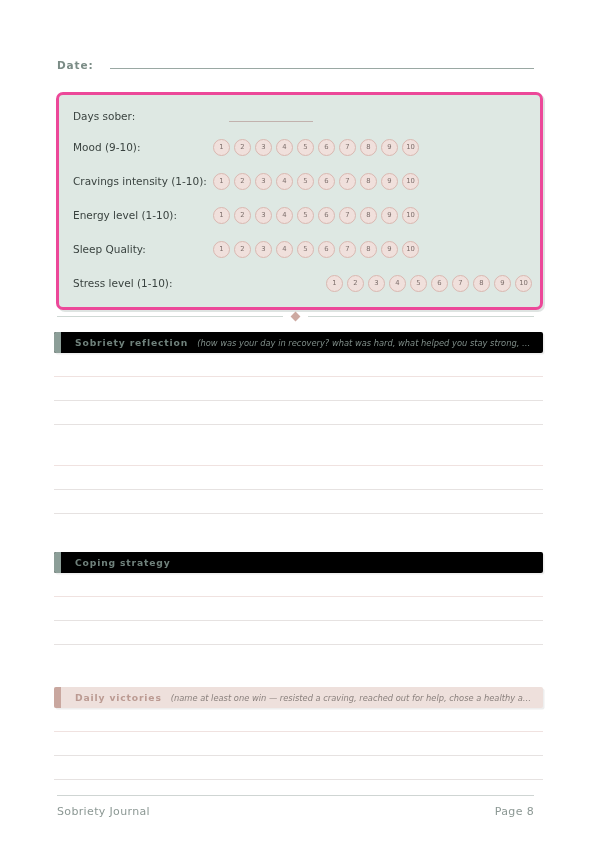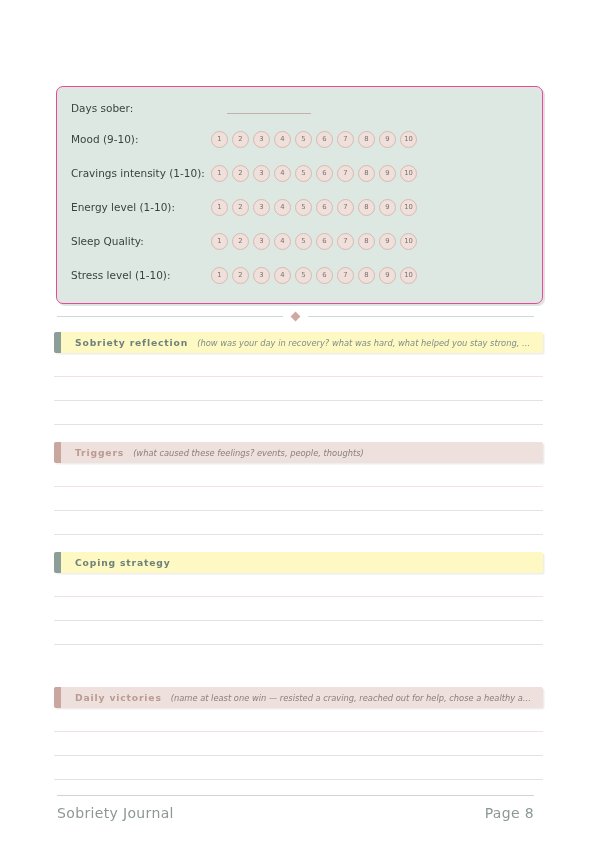--- a/index.html
+++ b/index.html
@@ -44,25 +44,25 @@
     flex: 1;
     margin-left: 16px;
     border-bottom: 1px solid #9aa8a3;
     height: 10px;
   }
 
   
   .metrics-panel {
     position: absolute;
     left: 56px;
-    top: 86px;
+    top: 92px;
     width: 487px;
     height: 218px;
     background: #dee8e3;
-    border: 1px solid #ec4899;
+    border: 3px solid #ec4899;
     border-radius: 7px;
     box-sizing: border-box;
     box-shadow: 2px 2px 0 rgba(150,165,160,0.30);
   }
 
   .metric-row {
     position: absolute;
     left: 14px;
     width: 459px;
     height: 22px;
@@ -169,21 +169,21 @@
     font-size: 8.3px;
     font-style: italic;
     margin-left: 9px;
     white-space: nowrap;
     overflow: hidden;
     text-overflow: ellipsis;
     flex: 1;
     padding-right: 8px;
   }
 
-  .sec-green { background: #fef9c3; align-items: center; }
+  .sec-green { background: #000000; align-items: center; }
   .sec-green .sec-accent { background: #8c9e98; }
   .sec-green .sec-title { color: #6f817b; }
   .sec-green .sec-hint  { color: #7f8d88; }
 
   .sec-pink { background: #eee0dc; }
   .sec-pink .sec-accent { background: #c9a79f; }
   .sec-pink .sec-title { color: #bb9a92; }
   .sec-pink .sec-hint  { color: #8a807d; }
 
   .lines { position: relative; margin-top: 0; }
@@ -203,30 +203,34 @@
     height: 1px;
     background: #cfd5d3;
   }
   .footer {
     position: absolute;
     left: 57px;
     top: 805px;
     width: 477px;
     display: flex;
     justify-content: space-between;
-    font-size: 14px;
+    font-size: 11px;
     color: #8c9894;
     letter-spacing: 0.35px;
   }
 </style>
 </head>
 <body>
 
 <div class="page">
 
+  <div class="date-row">
+    <span class="date-label">Date:</span>
+    <span class="date-line"></span>
+  </div>
 
   <div class="metrics-panel">
     <div class="days-sober-row">
       <span class="metric-label">Days sober:</span>
       <span class="days-sober-line"></span>
     </div>
     <div id="metric-rows">
         <div class="metric-row" style="top: 41px;">
           <span class="metric-label">Mood (9-10):</span>
           <span class="dots">
@@ -280,21 +284,21 @@
             <span class="dot">3</span>
             <span class="dot">4</span>
             <span class="dot">5</span>
             <span class="dot">6</span>
             <span class="dot">7</span>
             <span class="dot">8</span>
             <span class="dot">9</span>
             <span class="dot">10</span>
           </span>
         </div>
-        <div class="metric-row" style="top: 177px;">
+        <div class="metric-row" style="top: 177px; justify-content: space-between;">
           <span class="metric-label">Stress level (1-10):</span>
           <span class="dots">
             <span class="dot">1</span>
             <span class="dot">2</span>
             <span class="dot">3</span>
             <span class="dot">4</span>
             <span class="dot">5</span>
             <span class="dot">6</span>
             <span class="dot">7</span>
             <span class="dot">8</span>
@@ -318,25 +322,20 @@
           <span class="sec-title">Sobriety reflection</span>
           <span class="sec-hint">(how was your day in recovery? what was hard, what helped you stay strong, and ho...</span>
         </div>
         <div class="lines">
           <div class="wline first"></div>
           <div class="wline"></div>
           <div class="wline"></div>
         </div>
       </div>
       <div class="section" style="top: 442px;">
-        <div class="sec-header sec-pink">
-          <span class="sec-accent"></span>
-          <span class="sec-title">Triggers</span>
-          <span class="sec-hint">(what caused these feelings? events, people, thoughts)</span>
-        </div>
         <div class="lines">
           <div class="wline first"></div>
           <div class="wline"></div>
           <div class="wline"></div>
         </div>
       </div>
       <div class="section" style="top: 552px;">
         <div class="sec-header sec-green">
           <span class="sec-accent"></span>
           <span class="sec-title">Coping strategy</span>

